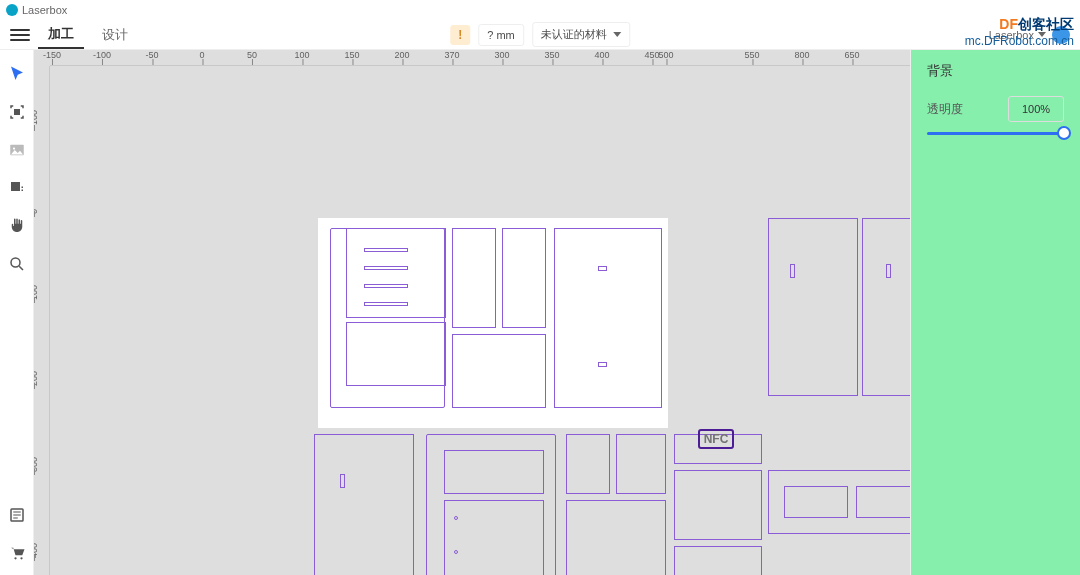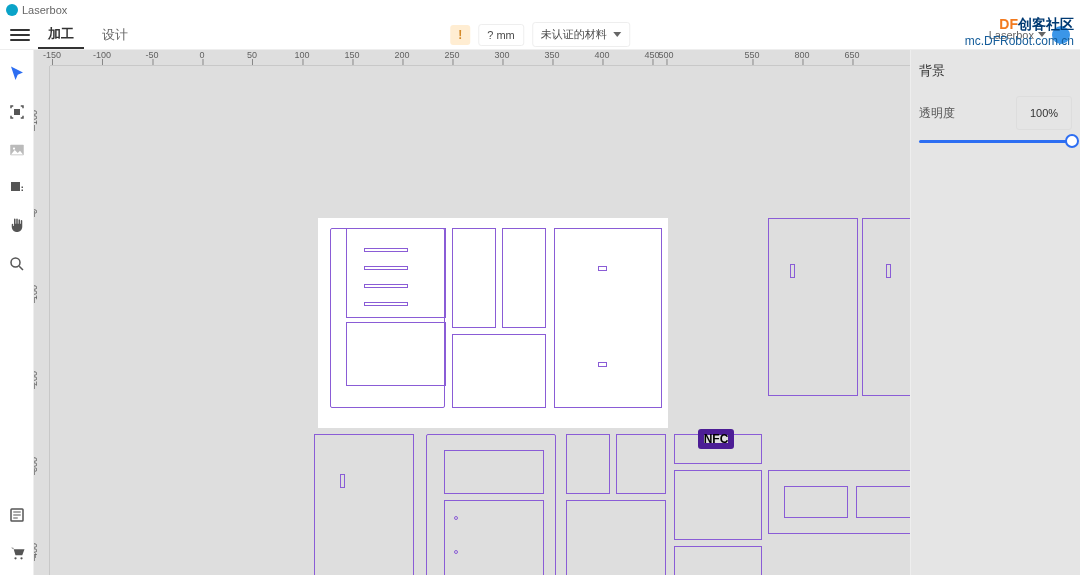--- a/index.html
+++ b/index.html
@@ -29,26 +29,26 @@
 .canvas-wrap { flex: 1; position: relative; background: #dedede; overflow: hidden; }
 .ruler-h { position: absolute; top: 0; left: 16px; right: 0; height: 16px; background: #dedede; border-bottom: 1px solid #c8c8c8; }
 .ruler-v { position: absolute; top: 16px; left: 0; bottom: 0; width: 16px; background: #dedede; border-right: 1px solid #c8c8c8; }
 .tick-h { position: absolute; top: 0; font-size: 9px; color: #616161; transform: translateX(-50%); }
 .tick-h::before { content: ""; position: absolute; top: 9px; left: 50%; width: 1px; height: 6px; background: #888; }
 .tick-v { position: absolute; left: 0; font-size: 9px; color: #616161; transform: translateY(-50%) rotate(-90deg); transform-origin: left center; }
 .tick-v::before { content: ""; position: absolute; left: -3px; top: 50%; width: 6px; height: 1px; background: #888; }
 .canvas-area { position: absolute; top: 16px; left: 16px; right: 0; bottom: 0; background: #dedede; }
 .artboard { position: absolute; background: #fff; }
 .shape { position: absolute; border: 1px solid #8a5cd6; background: transparent; }
-.label-nfc { color: #000000; font-size: 12px; font-weight: 600; display: flex; align-items: center; justify-content: center; border: 6px solid #4c1d95; border-radius: 3px; }
-.right-panel { width: 170px; background: #e5e5e5; border-left: 1px solid #eee; padding: 12px 8px; }
+.label-nfc { color: #737373; font-size: 12px; font-weight: 600; display: flex; align-items: center; justify-content: center; border: 2px solid #4c1d95; border-radius: 3px; }
+.right-panel { width: 170px; background: #86efac; border-left: 1px solid #eee; padding: 12px 16px; }
 .panel-title { font-size: 13px; color: #333; margin-bottom: 16px; }
 .row { display: flex; align-items: center; justify-content: space-between; margin-bottom: 4px; }
 .row-label { font-size: 12px; color: #555; }
-.percent-input { width: 56px; height: 34px; border: 1px solid #ddd; border-radius: 3px; text-align: center; font-size: 11px; color: #333; display: flex; align-items: center; justify-content: center; }
+.percent-input { width: 56px; height: 26px; border: 1px solid #ddd; border-radius: 3px; text-align: center; font-size: 11px; color: #333; display: flex; align-items: center; justify-content: center; }
 .slider { position: relative; height: 14px; }
 .slider-track { position: absolute; top: 6px; left: 0; right: 0; height: 3px; background: #2d6ef2; border-radius: 2px; }
 .slider-thumb { position: absolute; right: -7px; top: 0; width: 14px; height: 14px; border: 2px solid #2d6ef2; background: #fff; border-radius: 50%; }
 .watermark { position: absolute; top: 16px; right: 6px; text-align: right; pointer-events: none; }
 .watermark .line1 { font-weight: 700; font-size: 14px; }
 .watermark .df { color: #f37a1e; }
 .watermark .cn { color: #003a73; }
 .watermark .line2 { font-size: 12px; color: #155d9a; }
 </style>
 </head>
@@ -142,21 +142,21 @@
   <div class="canvas-wrap">
     <div class="ruler-h">
       <span class="tick-h" style="left:2px">-150</span>
       <span class="tick-h" style="left:52px">-100</span>
       <span class="tick-h" style="left:102px">-50</span>
       <span class="tick-h" style="left:152px">0</span>
       <span class="tick-h" style="left:202px">50</span>
       <span class="tick-h" style="left:252px">100</span>
       <span class="tick-h" style="left:302px">150</span>
       <span class="tick-h" style="left:352px">200</span>
-      <span class="tick-h" style="left:402px">250</span>
+      <span class="tick-h" style="left:402px">370</span>
       <span class="tick-h" style="left:452px">300</span>
       <span class="tick-h" style="left:502px">350</span>
       <span class="tick-h" style="left:552px">400</span>
       <span class="tick-h" style="left:602px">450</span>
       <span class="tick-h" style="left:616px">500</span>
       <span class="tick-h" style="left:702px">550</span>
       <span class="tick-h" style="left:752px">800</span>
       <span class="tick-h" style="left:802px">650</span>
       <span class="tick-h" style="left:869px">700</span>
     </div>

